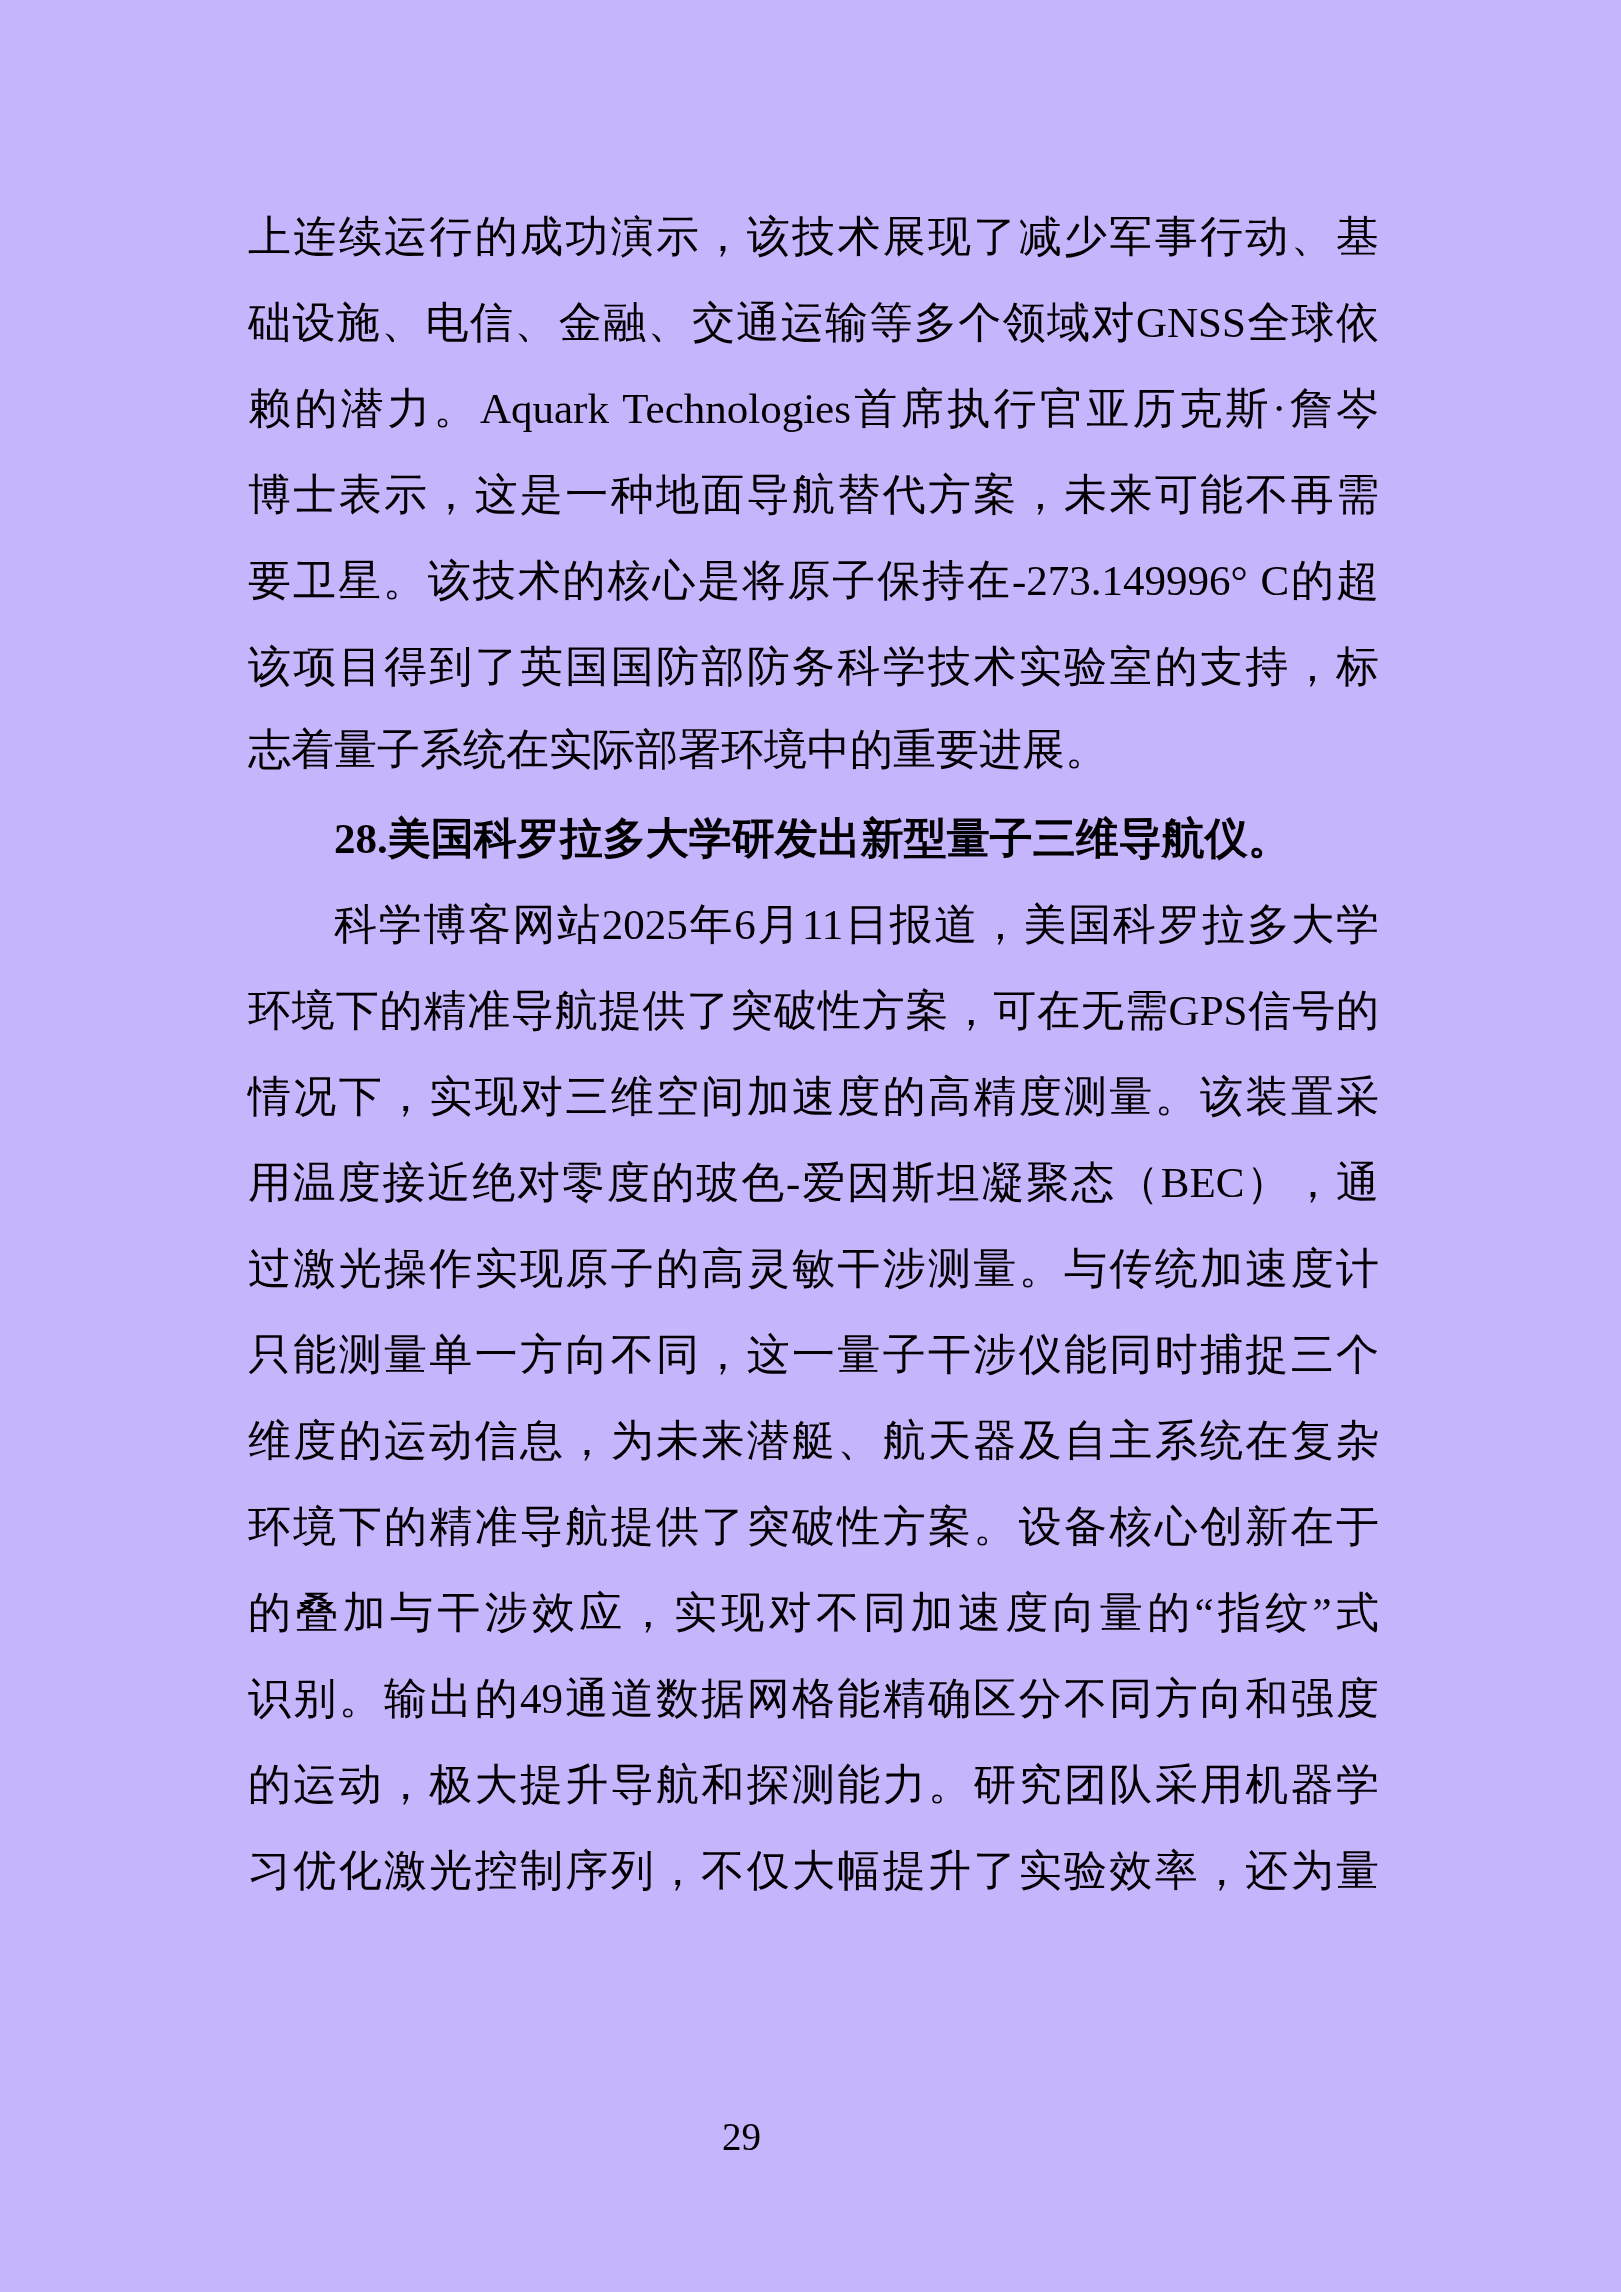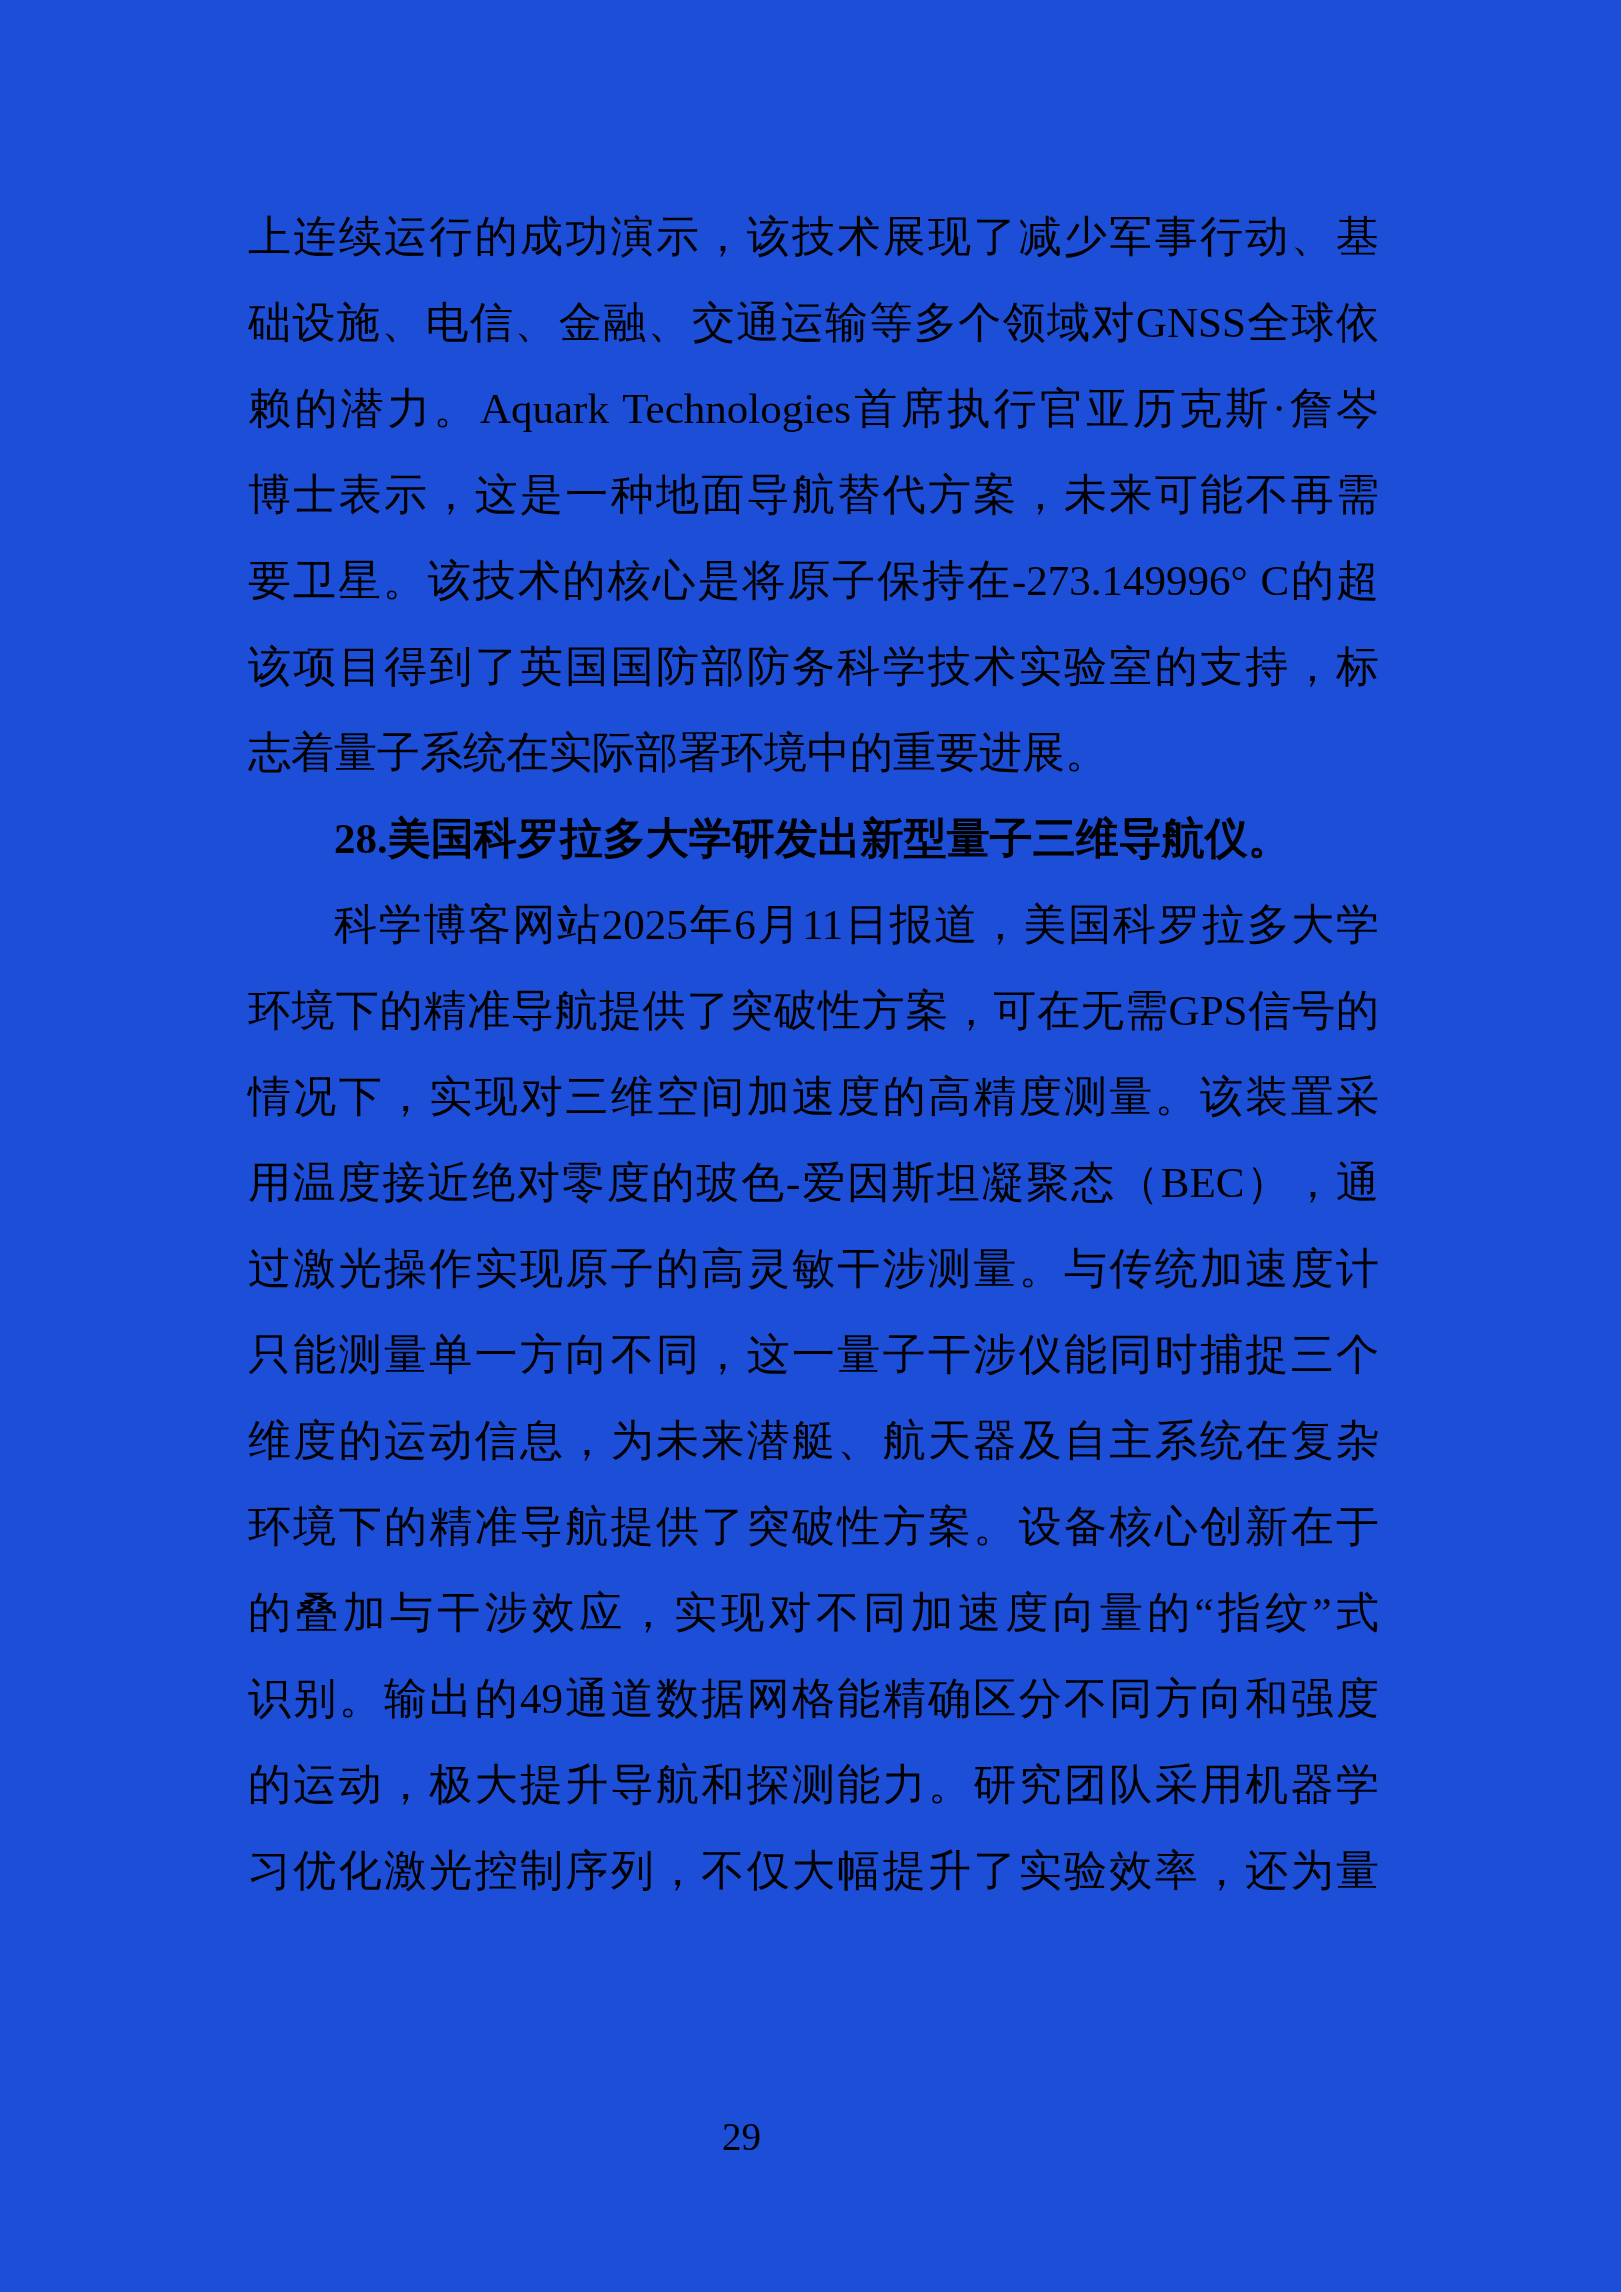--- a/index.html
+++ b/index.html
@@ -4,21 +4,21 @@
 <style>
   html, body {
     margin: 0;
     padding: 0;
     background: #ffffff;
   }
   .page {
     position: relative;
     width: 1621px;
     height: 2293px;
-    background: #1d4ed8;
+    background: #c4b5fd;
     overflow: hidden;
     font-family: "Liberation Serif", "DejaVu Serif", serif;
     color: #000000;
   }
   .text-block {
     position: absolute;
     left: 248px;
     top: 194px;
     width: 1131px;
   }
@@ -30,20 +30,21 @@
     color: #000000;
   }
   .just {
     text-align: justify;
     text-align-last: justify;
     text-justify: inter-character;
   }
   .end {
     text-align: center;
     text-align-last: left;
+    font-family: Liberation Mono, monospace;
   }
   .ind {
     text-indent: 86px;
   }
   .head {
     font-weight: bold;
     text-indent: 86px;
     text-align: center;
     text-align-last: left;
   }

